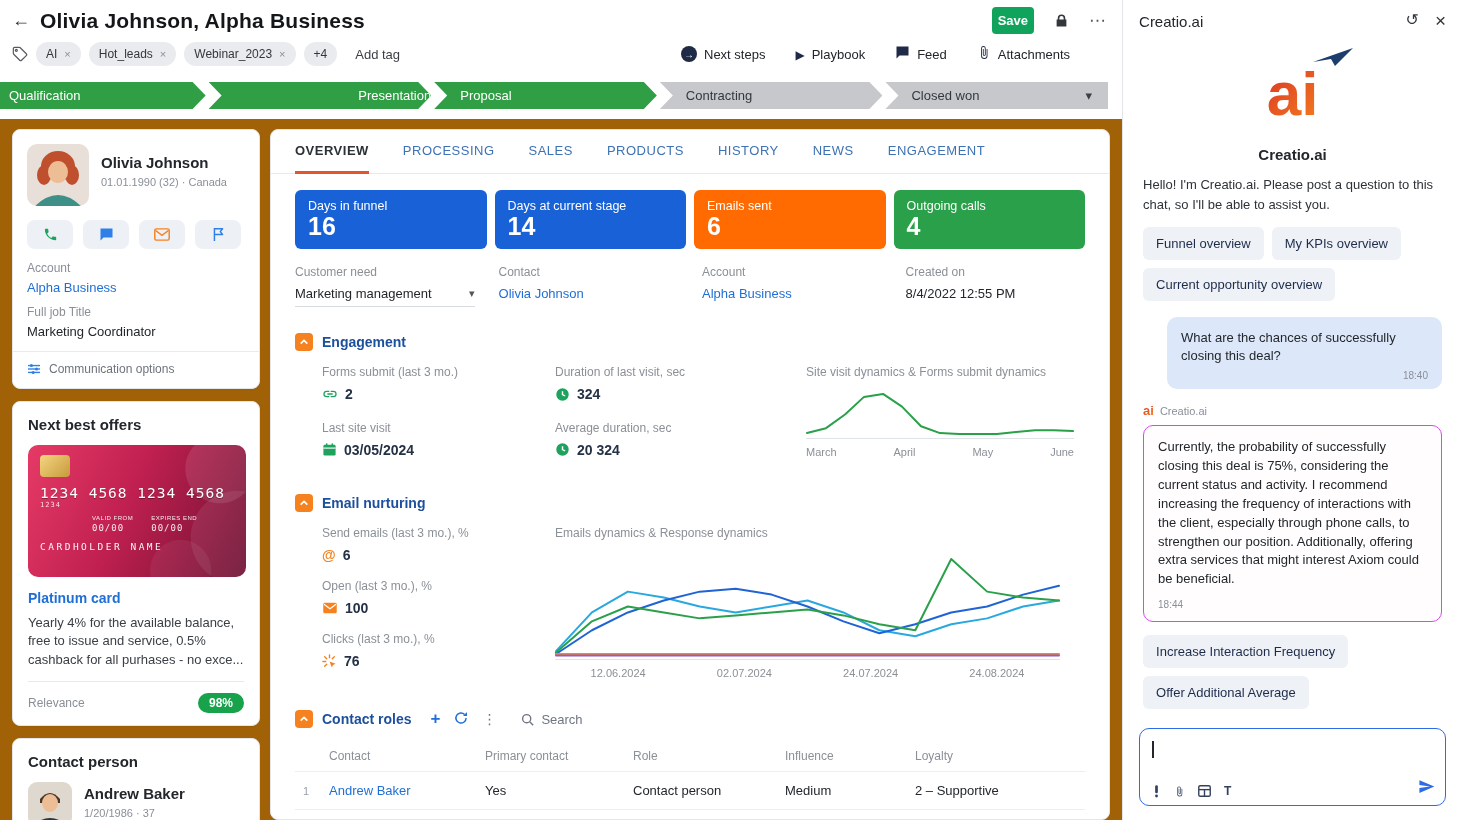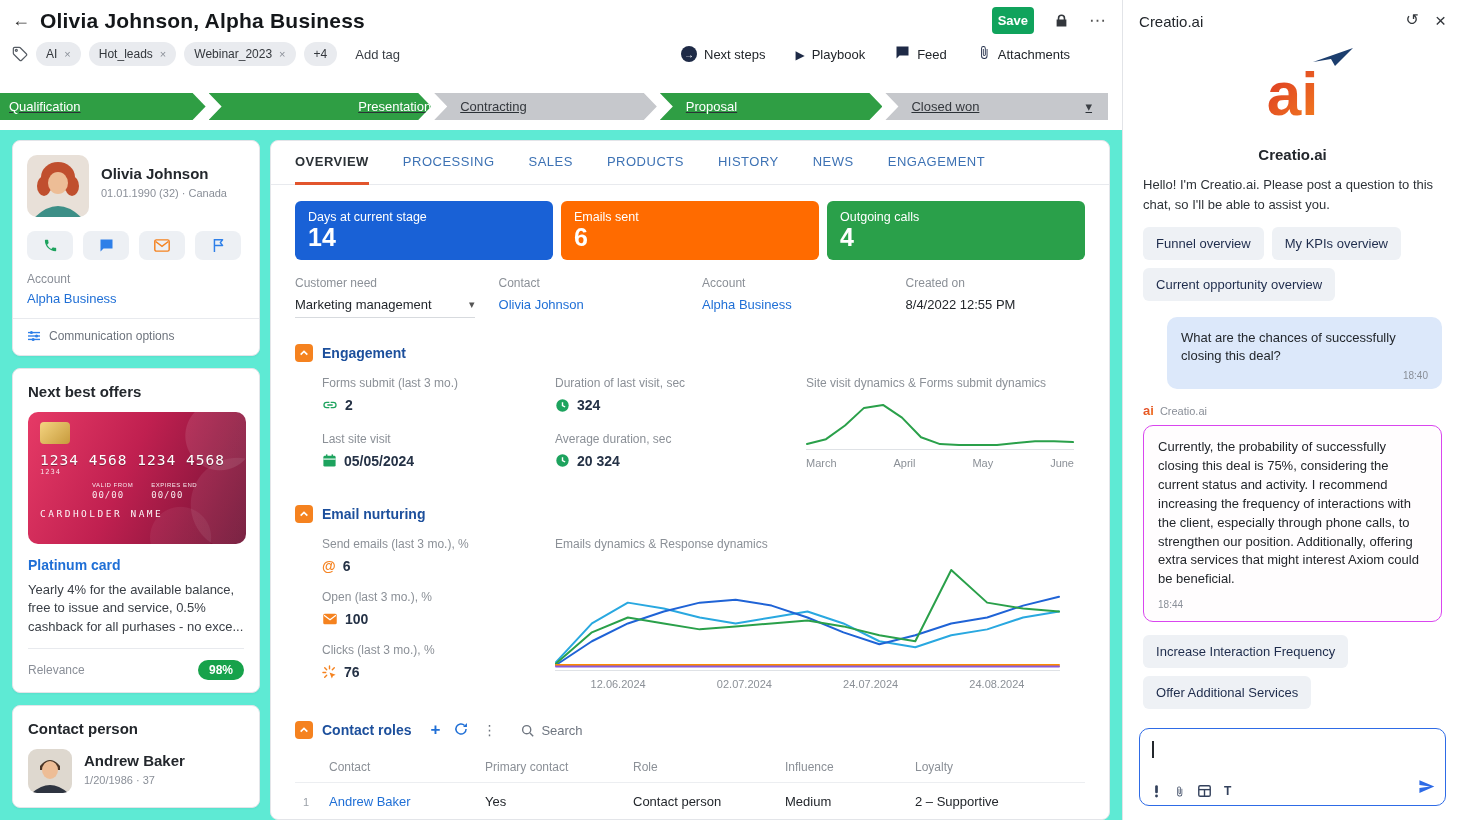--- a/index.html
+++ b/index.html
@@ -23,30 +23,30 @@
   .tag-glyph svg { display:block; }
   .tag-pill { background:#e9ebef; border-radius:12px; padding:5px 10px; font-size:12px; color:#33373c; display:flex; align-items:center; gap:7px; cursor:pointer; }
   .tag-x { color:#8a8f98; font-size:11px; cursor:pointer; }
   .tag-more { background:#e9ebef; border-radius:12px; padding:5px 10px; font-size:12px; color:#33373c; cursor:pointer; }
   .add-tag { margin-left:10px; font-size:13px; color:#3a3f46; cursor:pointer; }
   .rec-actions { margin-left:auto; display:flex; align-items:center; gap:30px; padding-right:36px; }
   .rec-action { display:flex; align-items:center; gap:7px; font-size:13px; color:#22262b; cursor:pointer; background:none; border:none; }
   .circle-arrow { width:16px; height:16px; border-radius:50%; background:#1e2a46; color:#fff; font-size:10px; display:flex; align-items:center; justify-content:center; }
   .i-play::before{content:"\25B6"; color:#1e2a46; font-size:12px;}
 
-  .pipeline { display:flex; height:27px; margin:19px 14px 10px 0;text-decoration:underline; }
+  .pipeline { display:flex; height:27px; margin:8px 14px 10px 0; }
   .stage { flex:1; display:flex; align-items:center; font-size:13px; color:#fff; padding-left:26px; margin-right:3px;
            clip-path:polygon(0 0, calc(100% - 13px) 0, 100% 50%, calc(100% - 13px) 100%, 0 100%, 13px 50%); cursor:pointer; }
   .stage:first-child { clip-path:polygon(0 0, calc(100% - 13px) 0, 100% 50%, calc(100% - 13px) 100%, 0 100%); padding-left:9px; }
   .stage:last-child { clip-path:polygon(0 0, 100% 0, 100% 100%, 0 100%, 13px 50%); margin-right:0; }
   .stage.pending { color:#34383d; }
   .stage-caret { margin-left:auto; margin-right:16px; color:#3c4045; }
   .i-caret::before{content:"\25BE";}
 
-  .content { flex:1; display:flex; gap:10px; padding:10px 12px 0 12px; background:#5eead4; overflow:hidden; }
+  .content { flex:1; display:flex; gap:10px; padding:10px 12px 0 12px; background:#a16207; overflow:hidden; }
 
   
   .sidebar { width:248px; display:flex; flex-direction:column; gap:12px; overflow:hidden; }
   .card { background:#fff; border:1px solid #e3e5e9; border-radius:8px; box-shadow:0 1px 2px rgba(20,30,50,.05); }
   .profile-top { display:flex; gap:12px; padding:14px 14px 10px; }
   .avatar { width:62px; height:62px; border-radius:10px; overflow:hidden; flex:none; }
   .avatar svg { display:block; width:100%; height:100%; }
   .p-name { font-size:15px; font-weight:bold; color:#23272c; margin-top:10px; }
   .p-meta { font-size:11px; color:#8a8f98; margin-top:5px; }
   .p-icons { display:flex; gap:10px; padding:4px 14px 2px; }
@@ -226,25 +226,25 @@
       </div>
     </div>
 
     <div class="pipeline">
       <div class="stage" style="background: rgb(47, 158, 68);">
           <span>Qualification</span>
         </div>
       <div class="stage" style="background: rgb(47, 158, 68); justify-content: flex-end;">
           <span>Presentation</span>
         </div>
+      <div class="stage" style="background: rgb(47, 158, 68);">
+          <span>Proposal</span>
+        </div>
       <div class="stage pending" style="background: rgb(198, 200, 204);">
           <span>Contracting</span>
-        </div>
-      <div class="stage" style="background: rgb(47, 158, 68);">
-          <span>Proposal</span>
         </div>
       <div class="stage pending" style="background: rgb(198, 200, 204);">
         <span>Closed won</span>
         <span class="stage-caret i-caret"></span>
       </div>
     </div>
 
     <div class="content">
 
       <aside class="sidebar">
@@ -285,20 +285,24 @@
             </button>
             <button class="p-icon">
               <svg width="13" height="15" viewBox="0 0 16 18">
                   <path d="M3 1v16M3 2h10l-2.8 3.5L13 9H3" fill="none" stroke="#2e7fe8" stroke-width="1.8" stroke-linejoin="round"></path>
                 </svg>
             </button>
           </div>
           <div class="p-field">
             <div class="f-label">Account</div>
             <a class="f-link">Alpha Business</a>
+          </div>
+          <div class="p-field">
+            <div class="f-label">Full job Title</div>
+            <div class="f-text">Marketing Coordinator</div>
           </div>
           <div class="divider"></div>
           <div class="comm-row">
             <svg width="14" height="12" viewBox="0 0 16 14">
                 <g stroke="#2e7fe8" stroke-width="1.6">
                   <line x1="1" y1="3" x2="15" y2="3"></line>
                   <line x1="1" y1="7" x2="15" y2="7"></line>
                   <line x1="1" y1="11" x2="15" y2="11"></line>
                 </g>
                 <circle cx="5" cy="3" r="1.8" fill="#2e7fe8"></circle>
@@ -362,20 +366,24 @@
           <div class="tab">PRODUCTS</div>
           <div class="tab">HISTORY</div>
           <div class="tab">NEWS</div>
           <div class="tab">ENGAGEMENT</div>
         </div>
 
         <div class="panel-scroll">
 
           <div class="metrics">
             <div class="metric" style="background: rgb(25, 97, 214);">
+              <div class="metric-label">Days in funnel</div>
+              <div class="metric-value">16</div>
+            </div>
+            <div class="metric" style="background: rgb(25, 97, 214);">
               <div class="metric-label">Days at current stage</div>
               <div class="metric-value">14</div>
             </div>
             <div class="metric" style="background: rgb(255, 107, 0);">
               <div class="metric-label">Emails sent</div>
               <div class="metric-value">6</div>
             </div>
             <div class="metric" style="background: rgb(42, 160, 74);">
               <div class="metric-label">Outgoing calls</div>
               <div class="metric-value">4</div>
@@ -435,21 +443,21 @@
               </div>
               <div>
                 <div class="stat-label">Last site visit</div>
                 <div class="stat-val">
                   <svg width="15" height="15" viewBox="0 0 16 16">
                       <rect x="1.5" y="3" width="13" height="11.5" rx="1.5" fill="#1da35e"></rect>
                       <line x1="1.5" y1="6.5" x2="14.5" y2="6.5" stroke="#fff" stroke-width="1.2"></line>
                       <line x1="5" y1="1.5" x2="5" y2="4" stroke="#1da35e" stroke-width="1.6"></line>
                       <line x1="11" y1="1.5" x2="11" y2="4" stroke="#1da35e" stroke-width="1.6"></line>
                     </svg>
-                  <span>05/05/2024</span>
+                  <span>03/05/2024</span>
                 </div>
               </div>
               <div>
                 <div class="stat-label">Average duration, sec</div>
                 <div class="stat-val">
                   <svg width="15" height="15" viewBox="0 0 16 16">
                       <circle cx="8" cy="8" r="6.6" fill="#1da35e"></circle>
                       <polyline points="8,4.5 8,8 10.8,9.6" fill="none" stroke="#fff" stroke-width="1.5"></polyline>
                     </svg>
                   <span>20 324</span>
@@ -618,21 +626,21 @@
         <span class="ai-mini">ai</span>
         <span class="ai-label">Creatio.ai</span>
       </div>
       <div class="ai-bubble">
         <div>Currently, the probability of successfully closing this deal is 75%, considering the current status and activity. I recommend increasing the frequency of interactions with the client, especially through phone calls, to strengthen our position. Additionally, offering extra services that might interest Axiom could be beneficial.</div>
         <div class="bubble-time-l">18:44</div>
       </div>
 
       <div class="chip-row">
         <button class="chat-chip">Increase Interaction Frequency</button>
-        <button class="chat-chip">Offer Additional Services</button>
+        <button class="chat-chip">Offer Additional Average</button>
       </div>
 
       <div class="spacer"></div>
 
       <div class="chat-input">
         <span class="caret-bar"></span>
         <div class="input-icons">
           <span class="mini">
             <svg width="9" height="13" viewBox="0 0 10 14">
                 <rect x="3.5" y="0" width="3" height="9" rx="1.5" fill="#33415c"></rect>

